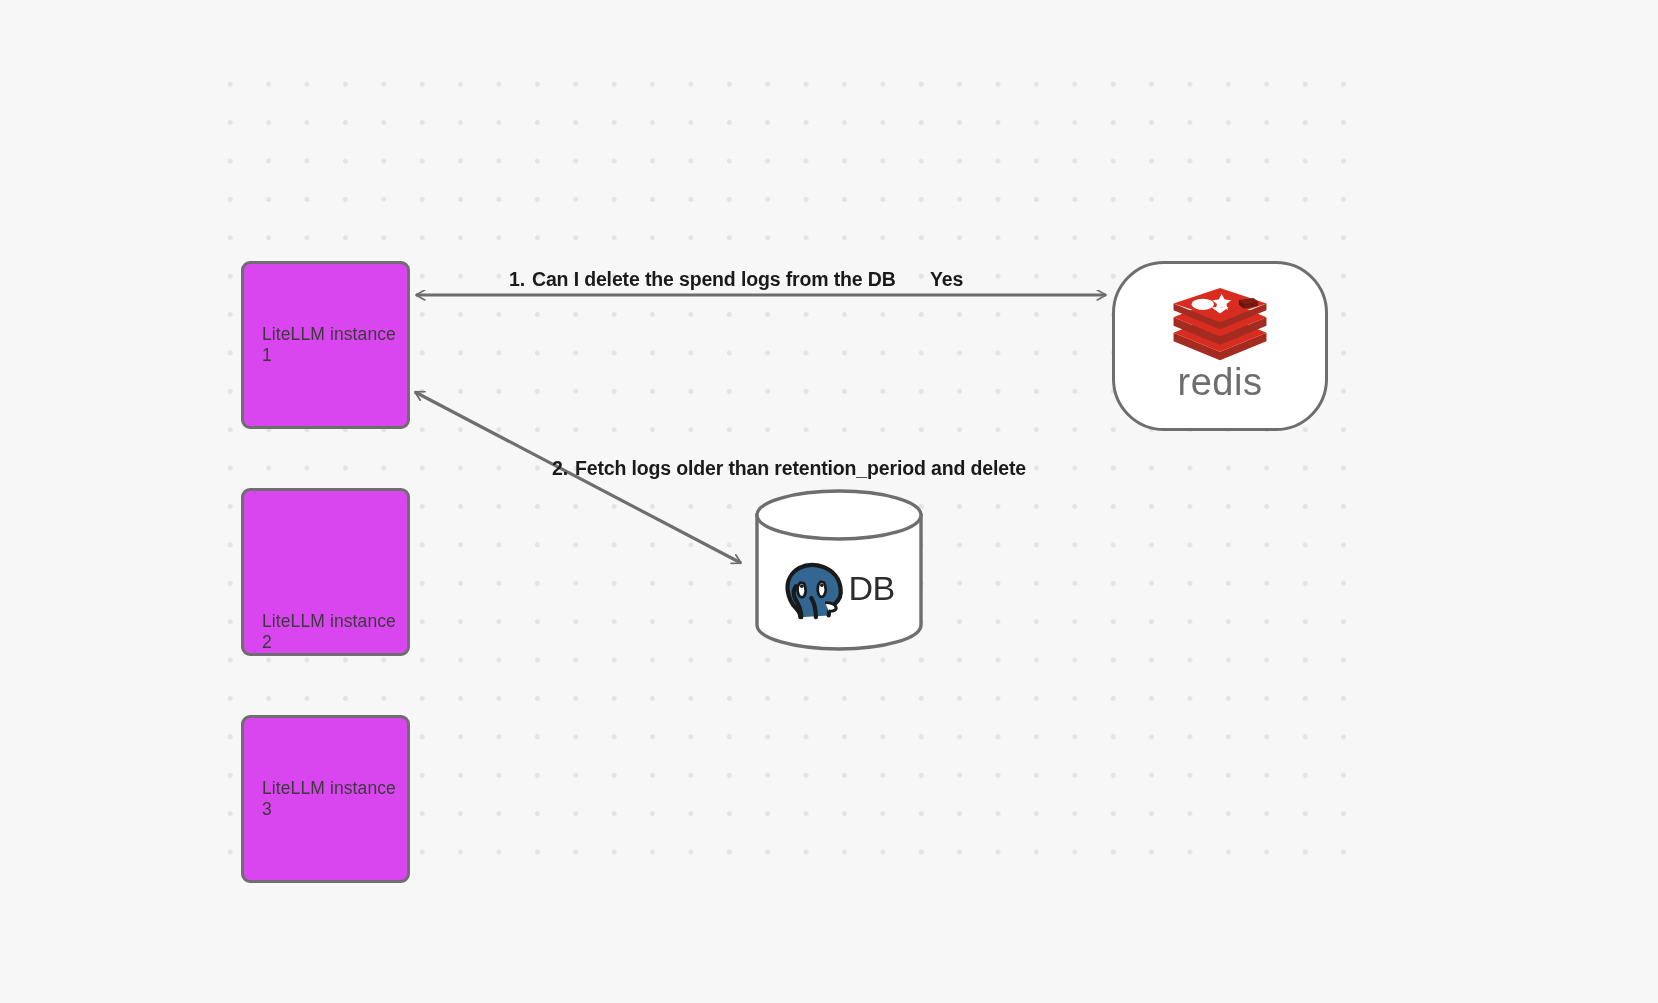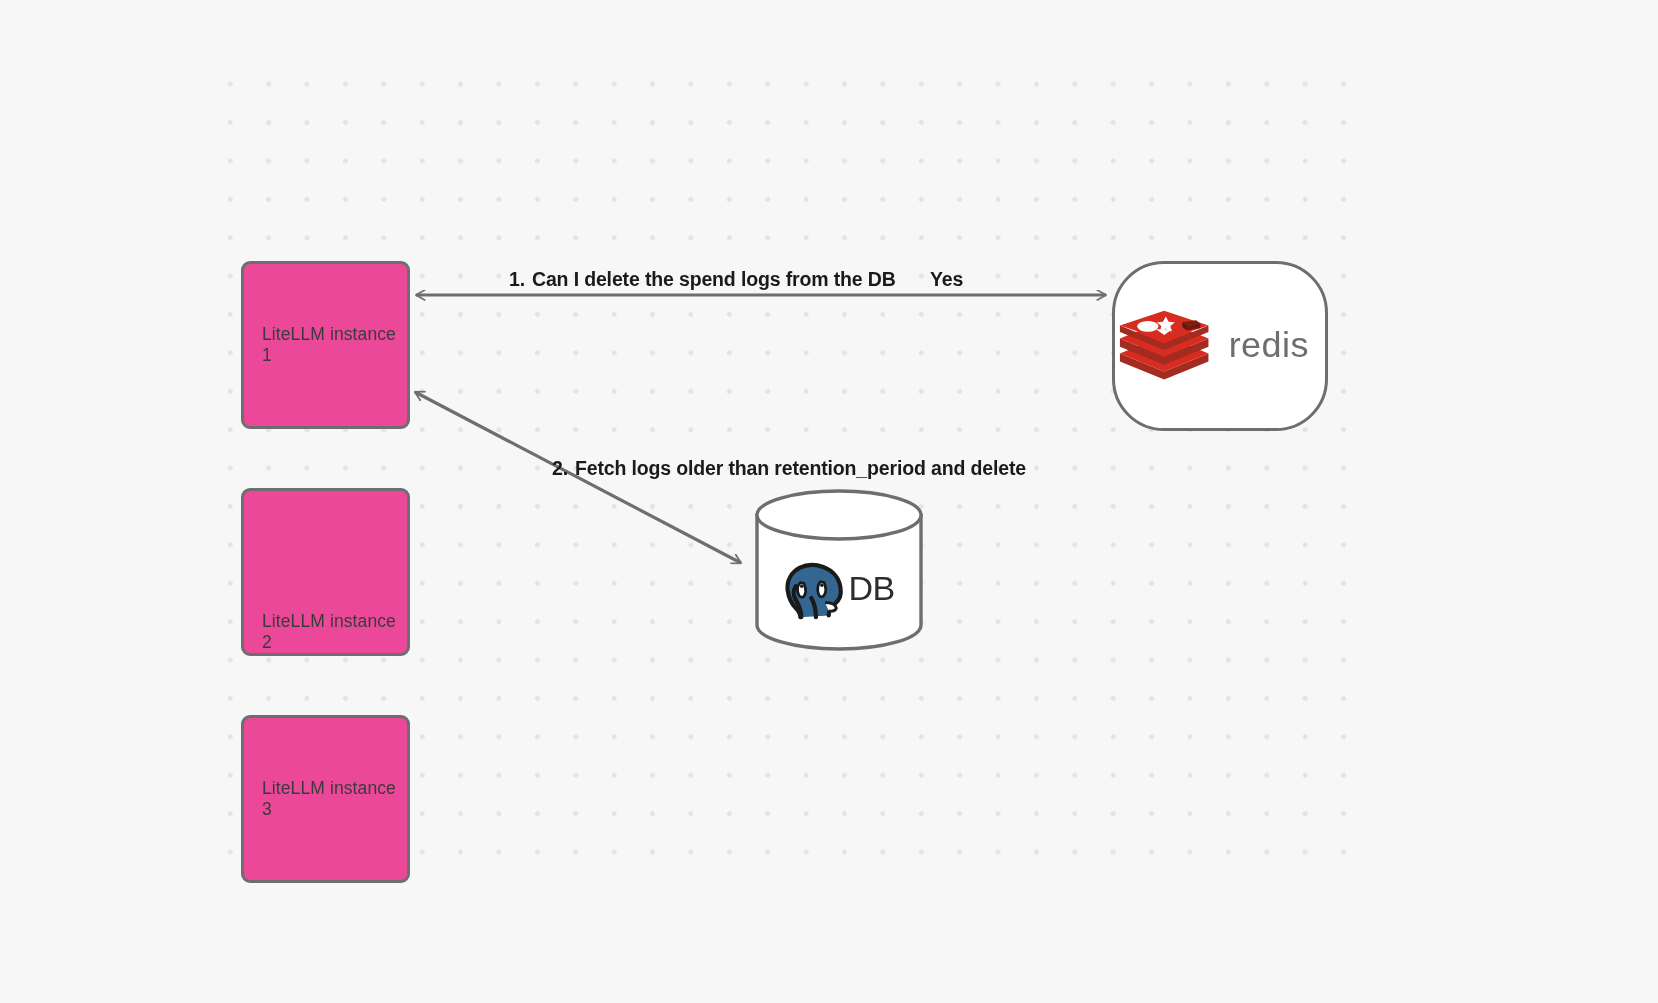--- a/index.html
+++ b/index.html
@@ -29,21 +29,21 @@
     top: 55px;
     width: 1150px;
     height: 830px;
     background-image: radial-gradient(circle, #e4e4e4 2.6px, transparent 2.7px);
     background-size: 38.4px 38.4px;
     background-position: 11px 10px;
   }
 
   .node-box {
     position: absolute;
-    background: #ec4899;
+    background: #d946ef;
     border: 3.5px solid #6e6e6e;
     border-radius: 9px;
     display: flex;
     align-items: center;
     padding-left: 18px;
   }
 
   .node-box .node-label {
     font-size: 17.5px;
     color: #3b3b3b;
@@ -59,20 +59,21 @@
   #redis-node {
     position: absolute;
     left: 1112px;
     top: 261px;
     width: 216px;
     height: 170px;
     background: #ffffff;
     border: 3.5px solid #6e6e6e;
     border-radius: 52px;
     display: flex;
+    flex-direction: column;
     align-items: center;
     justify-content: center;
   }
   #redis-logo-mark { width: 104px; height: 74px; display:block; }
   #redis-wordmark  { margin-top: 2px; }
 
   
   #db-node {
     position: absolute;
     left: 753px;

